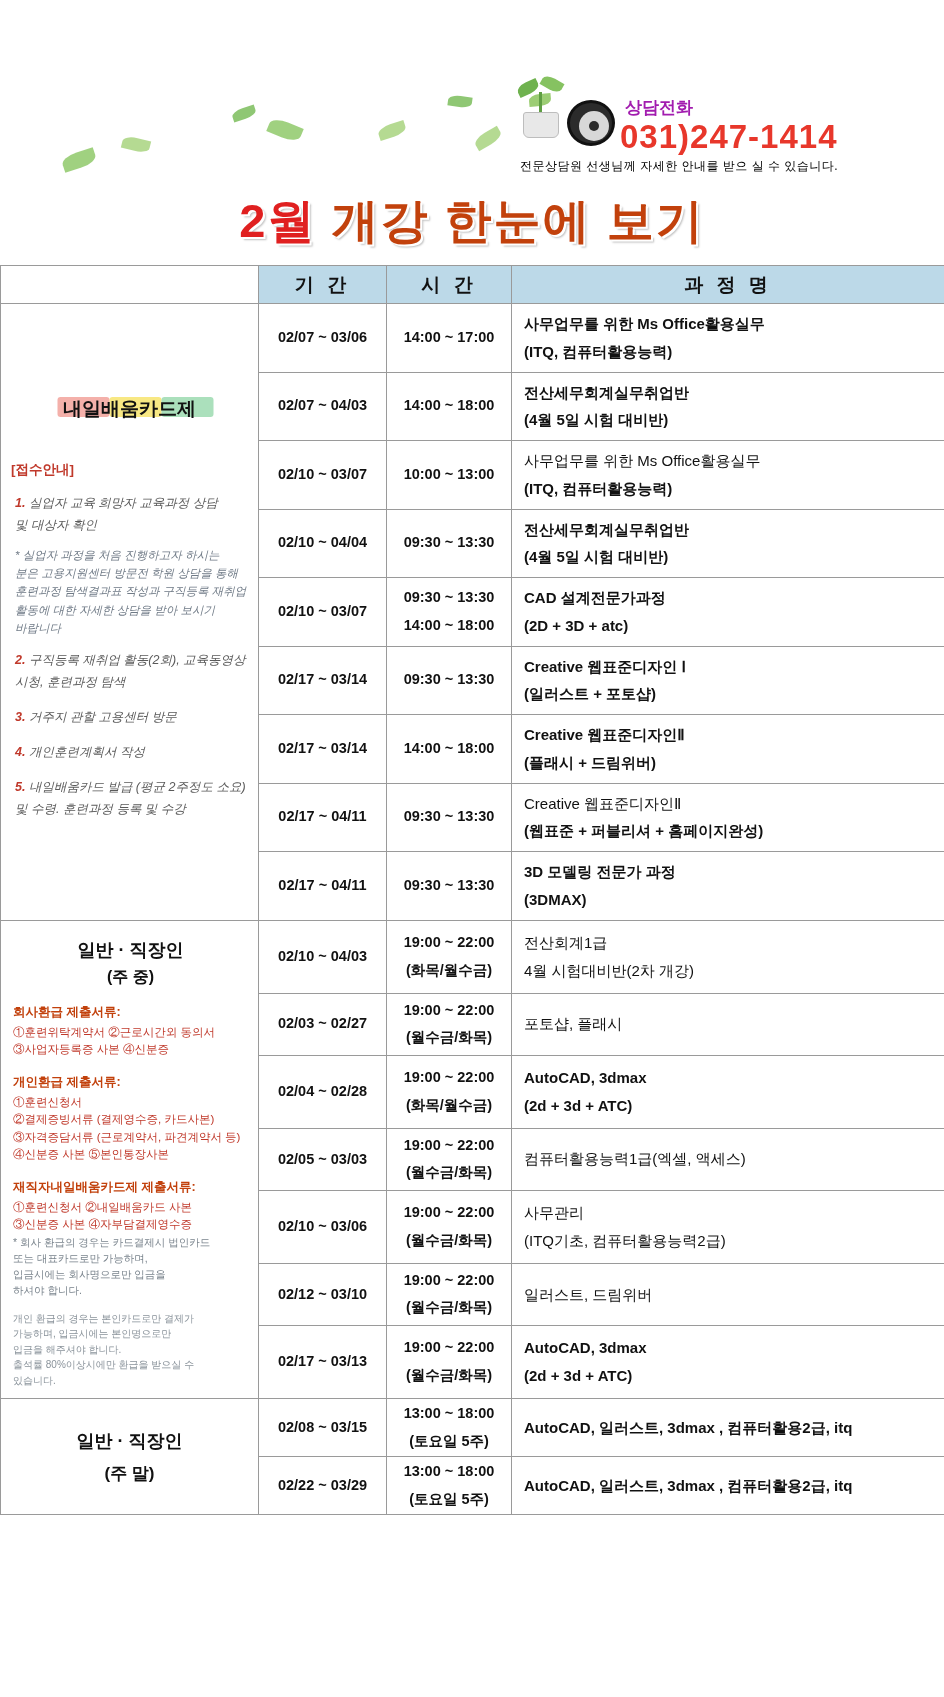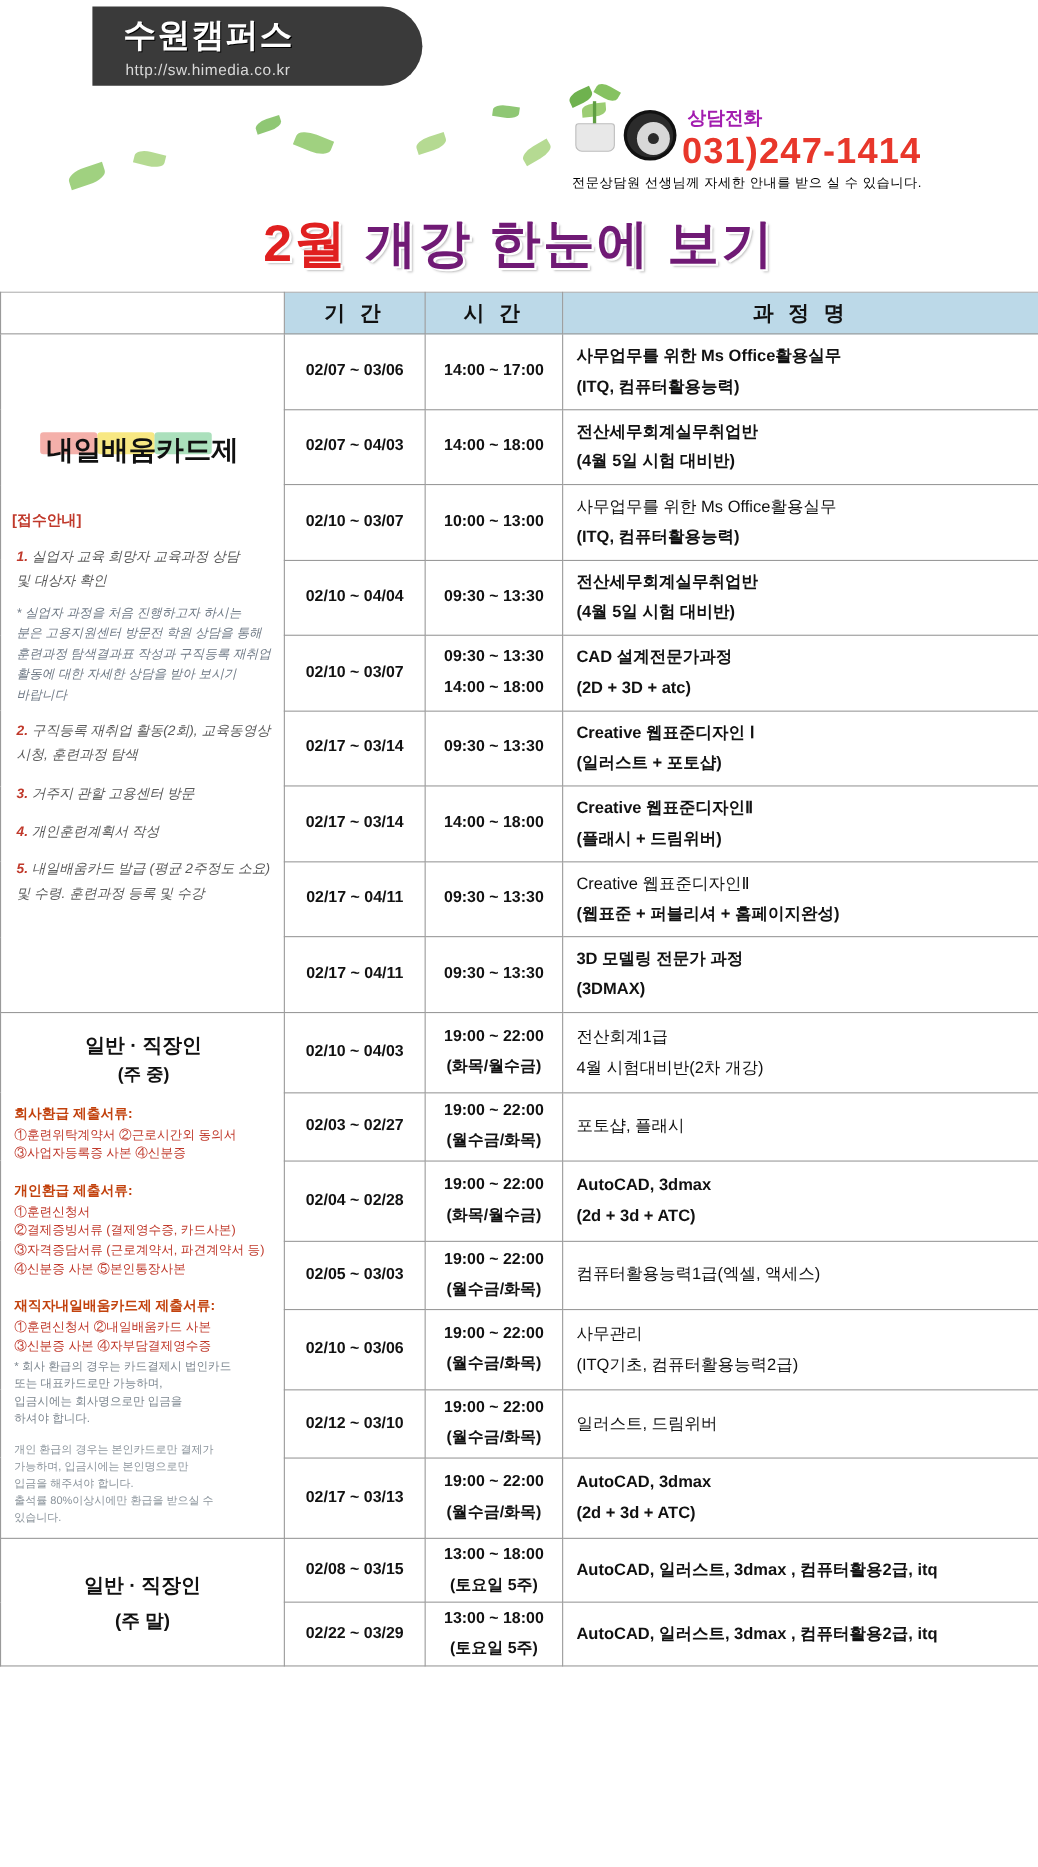--- a/index.html
+++ b/index.html
@@ -128,21 +128,21 @@
   .main-title {
     position: absolute;
     left: 0; top: 190px;
     width: 944px;
     text-align: center;
     font-size: 47px;
     font-weight: bold;
     letter-spacing: 2px;
   }
   .main-title .m-red { color: #e02020; text-shadow: 2px 2px 0 #ffffff, 3px 3px 2px rgba(0,0,0,.25); }
-  .main-title .m-blue { color: #701a75; text-shadow: 2px 2px 0 #ffffff, 3px 3px 2px rgba(0,0,0,.25); }
+  .main-title .m-blue { color: #c2410c; text-shadow: 2px 2px 0 #ffffff, 3px 3px 2px rgba(0,0,0,.25); }
 
   
   table.schedule {
     border-collapse: collapse;
     width: 944px;
     table-layout: fixed;
   }
   table.schedule td, table.schedule th {
     border: 1px solid #9a9a9a;
     vertical-align: middle;
@@ -181,21 +181,21 @@
   td.sidecell {
     vertical-align: top;
     padding: 0;
     background: #ffffff;
   }
 
   
   .side1 { position: relative; padding: 14px 10px 10px 10px; height: 100%; }
   .hl-title {
     text-align: right;
-    font-size: 25px;
+    font-size: 19px;
     font-weight: bold;
     color: #111;
     margin: 4px 0 0 0;
     position: relative;
     display: inline-block;
     left: 50%;
     transform: translateX(-50%);
     padding: 1px 4px;
   }
   .hl-title .hl {
@@ -263,24 +263,20 @@
   
   .side3 { padding: 26px 10px; text-align: center; }
   .side3 .line1 { font-size: 18px; font-weight: bold; color: #111; display:inline-block; position:relative; padding: 1px 3px;}
   .side3 .line2 { font-size: 17px; font-weight: bold; color: #111; margin-top: 8px; }
 </style>
 </head>
 <body>
 
 <div class="header">
 
-  <div class="campus-badge">
-    <div class="campus-title">수원캠퍼스</div>
-    <div class="campus-url">http://sw.himedia.co.kr</div>
-  </div>
 
   <span class="leaf" style="left:62px; top:152px;"></span>
   <span class="leaf l2" style="left:122px; top:138px; transform:rotate(14deg);"></span>
   <span class="leaf l3" style="left:232px; top:108px;"></span>
   <span class="leaf" style="left:268px; top:122px; transform:rotate(22deg);"></span>
   <span class="leaf l2" style="left:378px; top:124px;"></span>
   <span class="leaf l3" style="left:448px; top:96px; transform:rotate(8deg);"></span>
   <span class="leaf l2" style="left:474px; top:132px; transform:rotate(-30deg);"></span>
 
   <div class="plant-pot">

